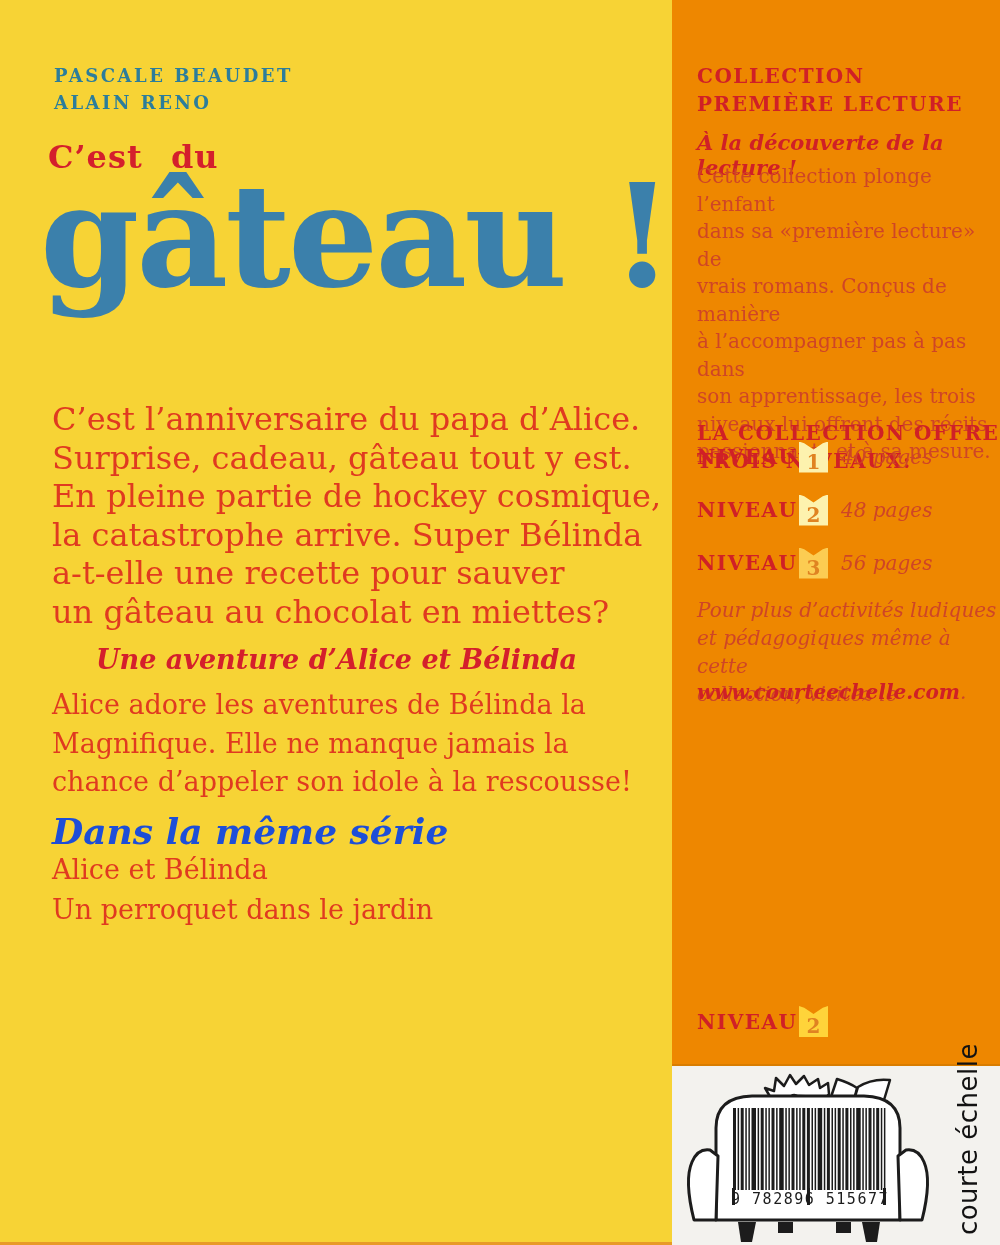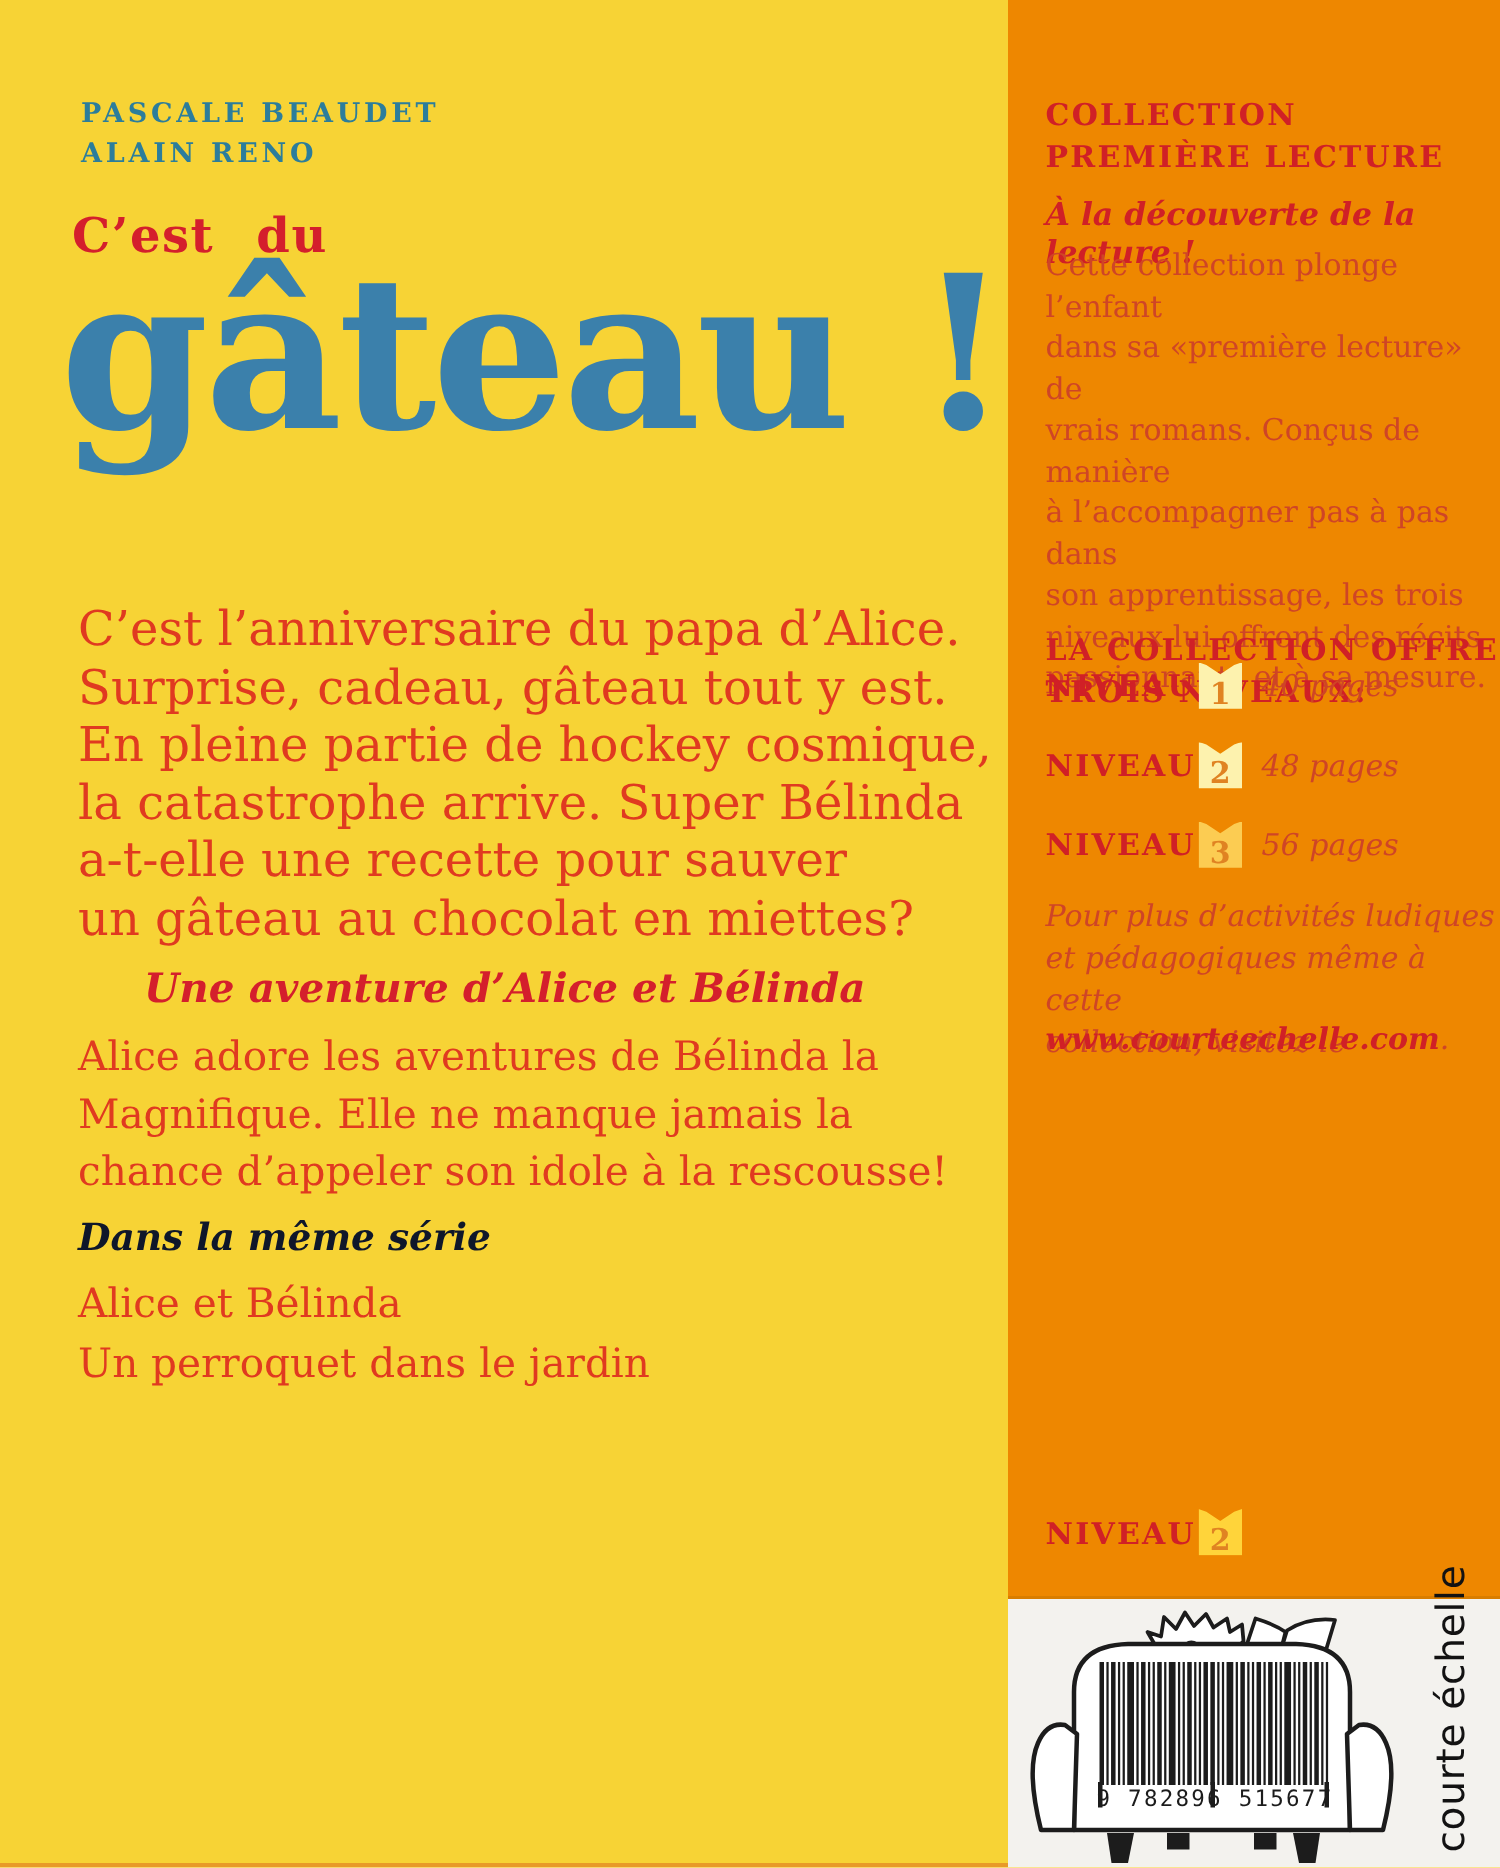--- a/index.html
+++ b/index.html
@@ -31,21 +31,21 @@
   .series-heading{
     position:absolute; left:52px; top:644px;
     color:#d41f2c; font-weight:bold; font-style:italic; font-size:27px;margin-left:44px;
   }
   .series-body{
     position:absolute; left:52px; top:686px;
     color:#e03a20; font-size:27px; line-height:38.6px; white-space:pre-line;
   }
   .same-series-heading{
     position:absolute; left:52px; top:810px;
-    color:#0f172a; font-weight:bold; font-style:italic; font-size:25px;
+    color:#1d4ed8; font-weight:bold; font-style:italic; font-size:36px;
   }
   .same-series-titles{
     position:absolute; left:52px; top:850px;
     color:#e03a20; font-size:27px; line-height:40px; white-space:pre-line;
   }
   .isbn{
     position:absolute; left:0; top:1218px; width:655px; text-align:right;
     color:#2f8d80; font-weight:bold; font-size:18px; letter-spacing:0.5px;
   }
   .bottom-strip{

